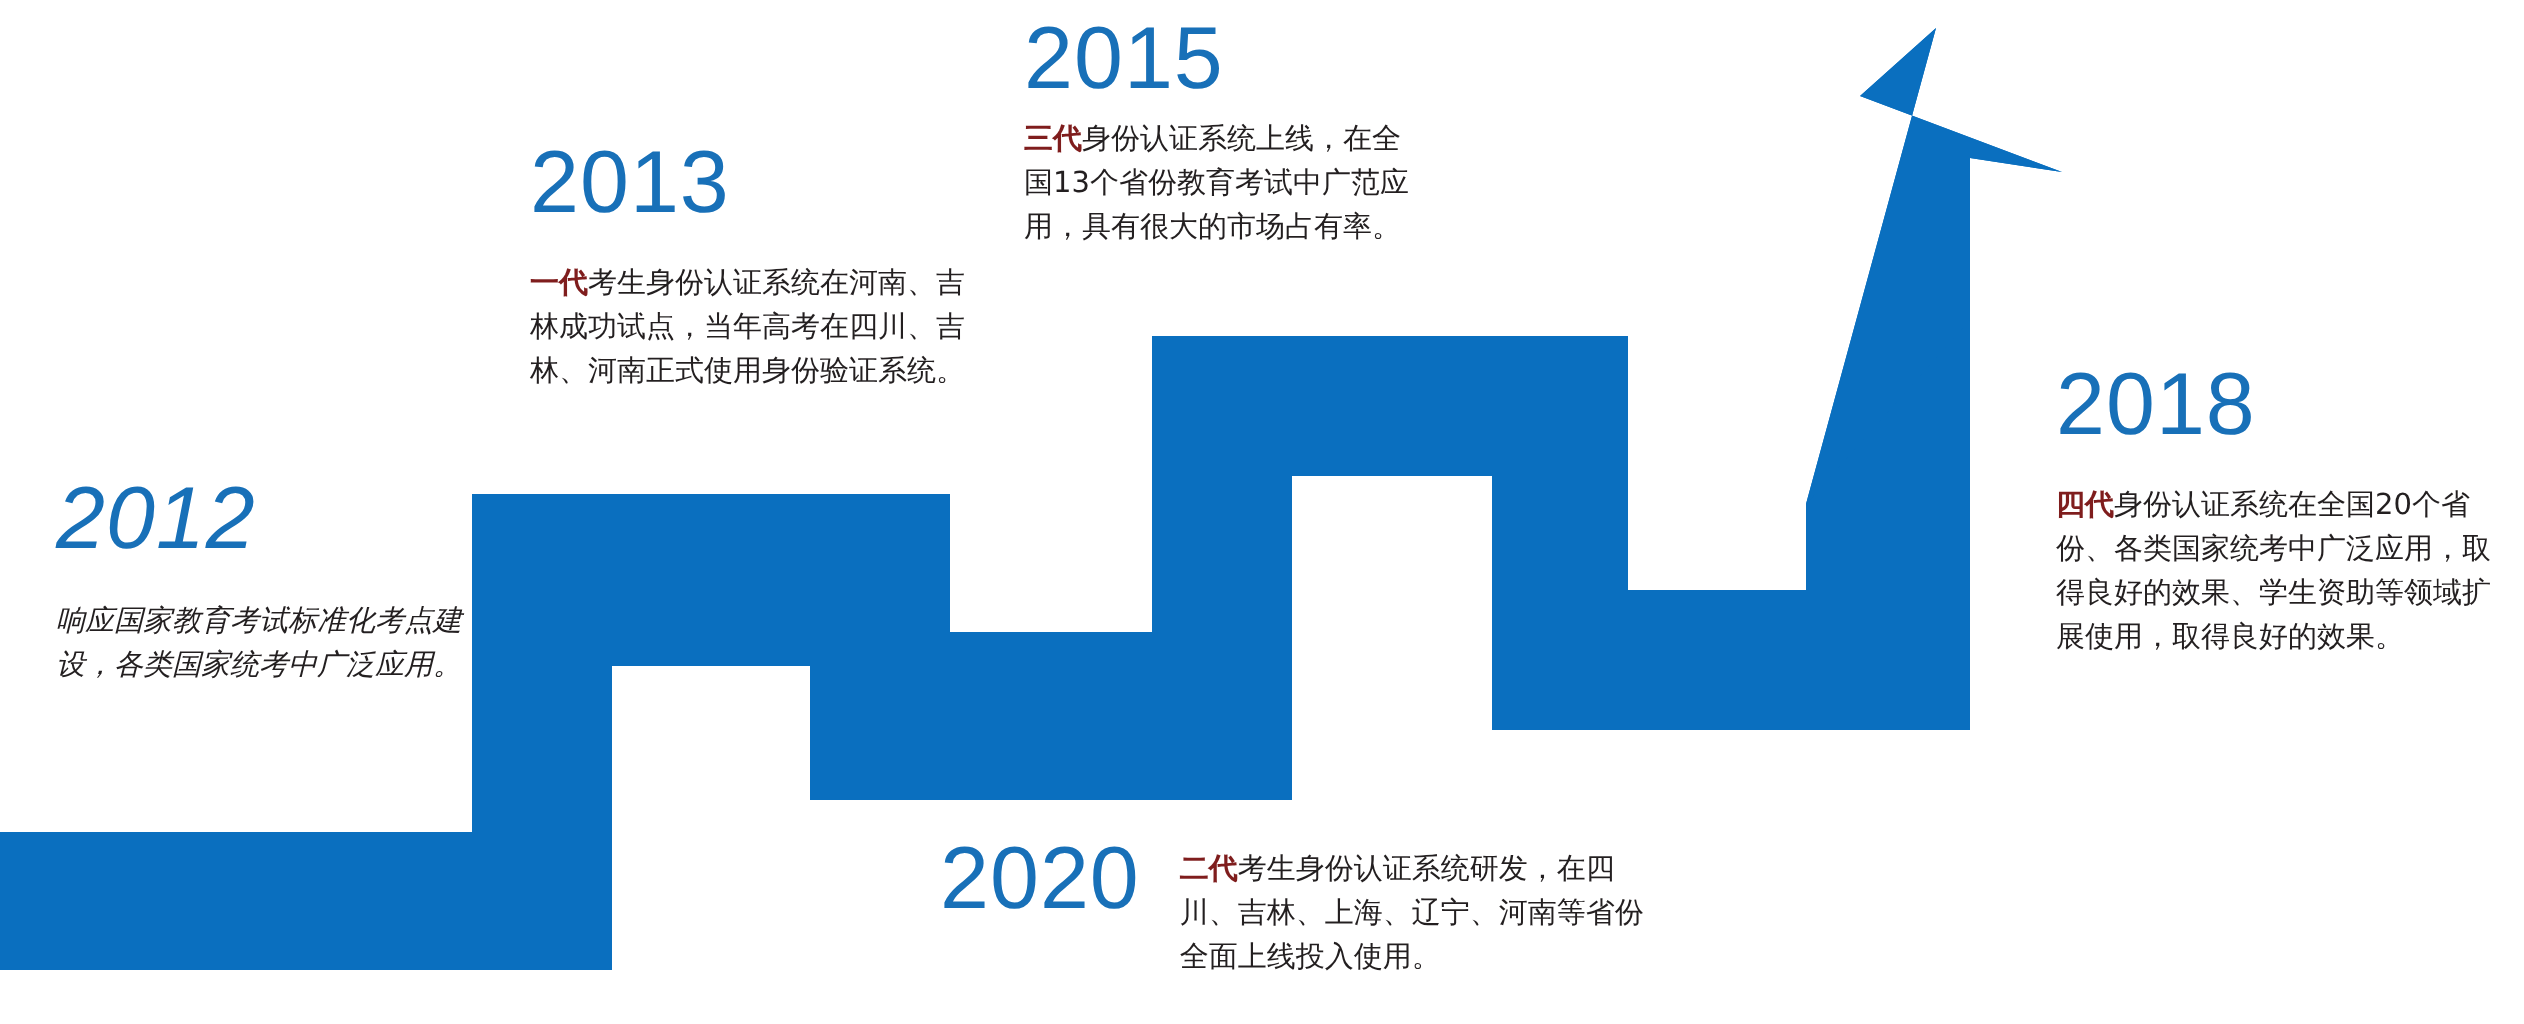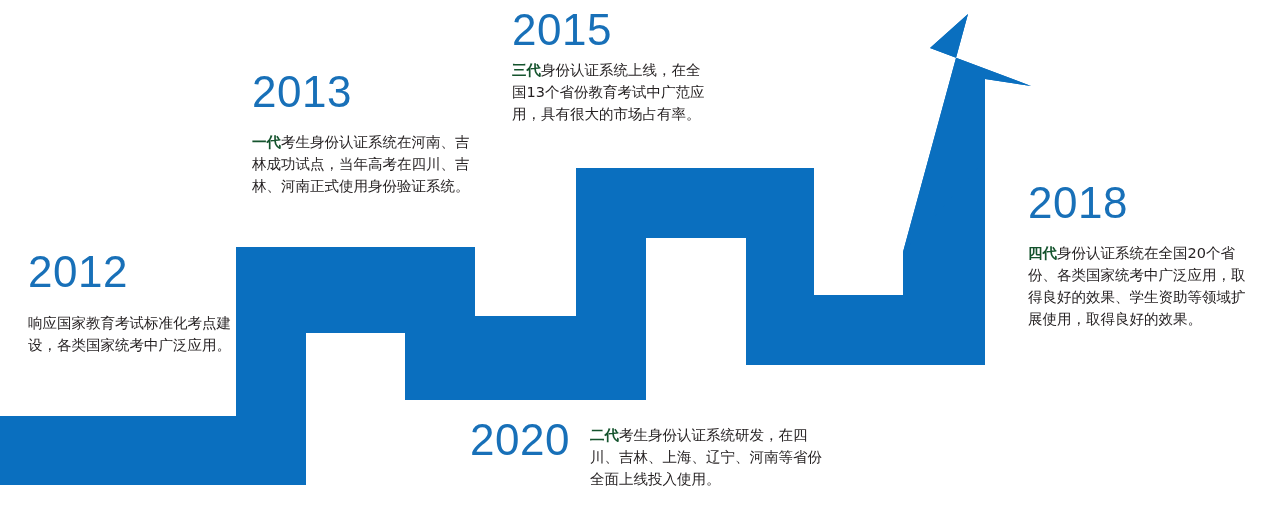--- a/index.html
+++ b/index.html
@@ -34,30 +34,30 @@
     white-space: nowrap;
     font-family: "Liberation Sans", sans-serif;
   }
   .desc {
     color: #231f20;
     font-size: 14.5px;
     line-height: 1.52;
     font-family: "DejaVu Sans", "Liberation Sans", sans-serif;
   }
   .gen {
-    color: #14532d;
+    color: #7f1d1d;
     font-weight: bold;
   }
 
   
-  #blk-2012            { left: 28px;  top: 250px; width: 215px; }
+  #blk-2012            { left: 28px;  top: 238px; width: 215px; font-style: italic; }
   #blk-2012 .year      { margin-bottom: 18px; }
 
   
-  #blk-2013            { left: 252px; top: 70px;  width: 222px; }
+  #blk-2013            { left: 265px; top: 70px;  width: 222px; }
   #blk-2013 .year      { margin-bottom: 17px; }
 
   
   #blk-2015            { left: 512px; top: 8px;   width: 350px;
                          display: flex; align-items: flex-start; flex-direction: column; }
   #blk-2015 .year      { margin-right: 20px; }
   #blk-2015 .desc      { width: 200px; padding-top: 7px; }
 
   
   #blk-2018            { left: 1028px; top: 138px; width: 225px; }

